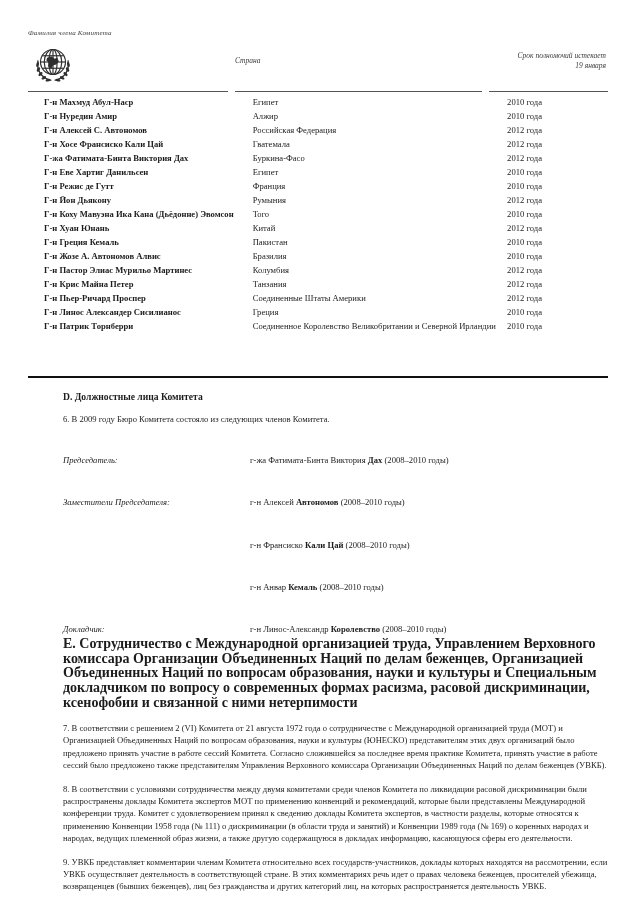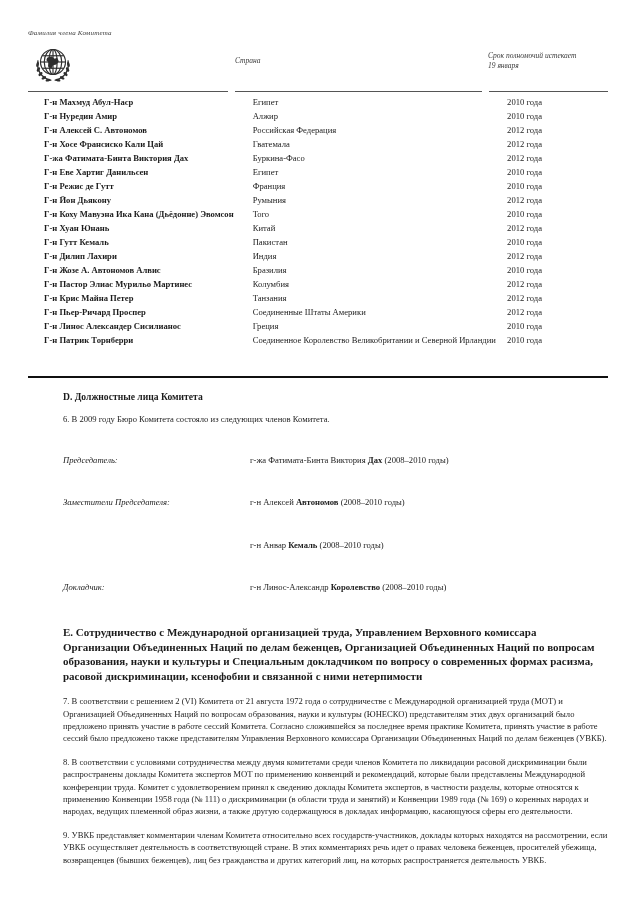--- a/index.html
+++ b/index.html
@@ -14,21 +14,21 @@
     position:absolute; left:28px; top:29px;
     font-size:7px; font-style:italic; color:#3a3a3a; letter-spacing:0.2px;
   }
   .emblem { position:absolute; left:28px; top:42px; width:50px; height:50px; }
   .col-country-label {
     position:absolute; left:235px; top:56px;
     font-size:7.5px; font-style:italic; color:#3a3a3a;
   }
   .col-term-label {
     position:absolute; left:488px; top:51px; width:118px;
-    font-size:7.5px; font-style:italic; color:#3a3a3a; line-height:9.5px;
+    font-size:7.5px; font-style:italic; color:#3a3a3a; line-height:9.5px;text-align:right;
   }
   .rule { position:absolute; height:1px; background:#555; top:91px; }
   .rule.r1 { left:28px;  width:200px; }
   .rule.r2 { left:235px; width:247px; }
   .rule.r3 { left:489px; width:119px; }
   
   .members {
     position:absolute; left:28px; top:95px; width:580px;
     display:table; border-collapse:collapse;
     font-size:8.6px; line-height:11px;margin-left:16px;
@@ -44,21 +44,21 @@
   
   .content { position:absolute; left:63px; top:391px; width:545px; }
   .sec-heading { font-size:9.6px; font-weight:bold; margin:0 0 0 0; }
   .para { font-size:8.6px; line-height:12.2px; margin-top:11px; }
   .officers { margin-top:12px; font-size:8.6px; line-height:13.2px; }
   .officer-row { display:flex;margin-top:29px; }
   .officer-label { width:187px; font-style:italic; flex:none; }
   .officer-value { flex:1; }
   .officer-value b { font-weight:bold; }
   .e-heading {
-    margin-top:31px; font-size:11px; font-weight:bold; line-height:14.6px;
+    margin-top:1px; font-size:14px; font-weight:bold; line-height:14.6px;
     width:540px;
   }
   .p-body { font-size:8.6px; line-height:12.2px; margin-top:12px; width:545px; }
 </style>
 </head>
 <body>
 
 <div class="page">
 
   <div class="top-label">Фамилия члена Комитета</div>
@@ -158,30 +158,25 @@
       <span class="cell-term">2010 года</span>
     </div>
 
     <div class="member-row">
       <span class="cell-name">Г-н Хуан Юнань</span>
       <span class="cell-country">Китай</span>
       <span class="cell-term">2012 года</span>
     </div>
 
     <div class="member-row">
-      <span class="cell-name">Г-н Гутт Кемаль</span>
+      <span class="cell-name">Г-н Греция Кемаль</span>
       <span class="cell-country">Пакистан</span>
       <span class="cell-term">2010 года</span>
     </div>
 
-    <div class="member-row">
-      <span class="cell-name">Г-н Дилип Лахири</span>
-      <span class="cell-country">Индия</span>
-      <span class="cell-term">2012 года</span>
-    </div>
 
     <div class="member-row">
       <span class="cell-name">Г-н Жозе А. Автономов Алвис</span>
       <span class="cell-country">Бразилия</span>
       <span class="cell-term">2010 года</span>
     </div>
 
     <div class="member-row">
       <span class="cell-name">Г-н Пастор Элиас Мурильо Мартинес</span>
       <span class="cell-country">Колумбия</span>
@@ -225,20 +220,24 @@
       <div class="officer-row">
         <span class="officer-label">Председатель:</span>
         <span class="officer-value">г-жа Фатимата-Бинта Виктория <b>Дах</b> (2008–2010 годы)</span>
       </div>
 
       <div class="officer-row">
         <span class="officer-label">Заместители Председателя:</span>
         <span class="officer-value">г-н Алексей <b>Автономов</b> (2008–2010 годы)</span>
       </div>
 
+      <div class="officer-row">
+        <span class="officer-label"></span>
+        <span class="officer-value">г-н Франсиско <b>Кали Цай</b> (2008–2010 годы)</span>
+      </div>
 
       <div class="officer-row">
         <span class="officer-label"></span>
         <span class="officer-value">г-н Анвар <b>Кемаль</b> (2008–2010 годы)</span>
       </div>
 
       <div class="officer-row">
         <span class="officer-label">Докладчик:</span>
         <span class="officer-value">г-н Линос-Александр <b>Королевство</b> (2008–2010 годы)</span>
       </div>

